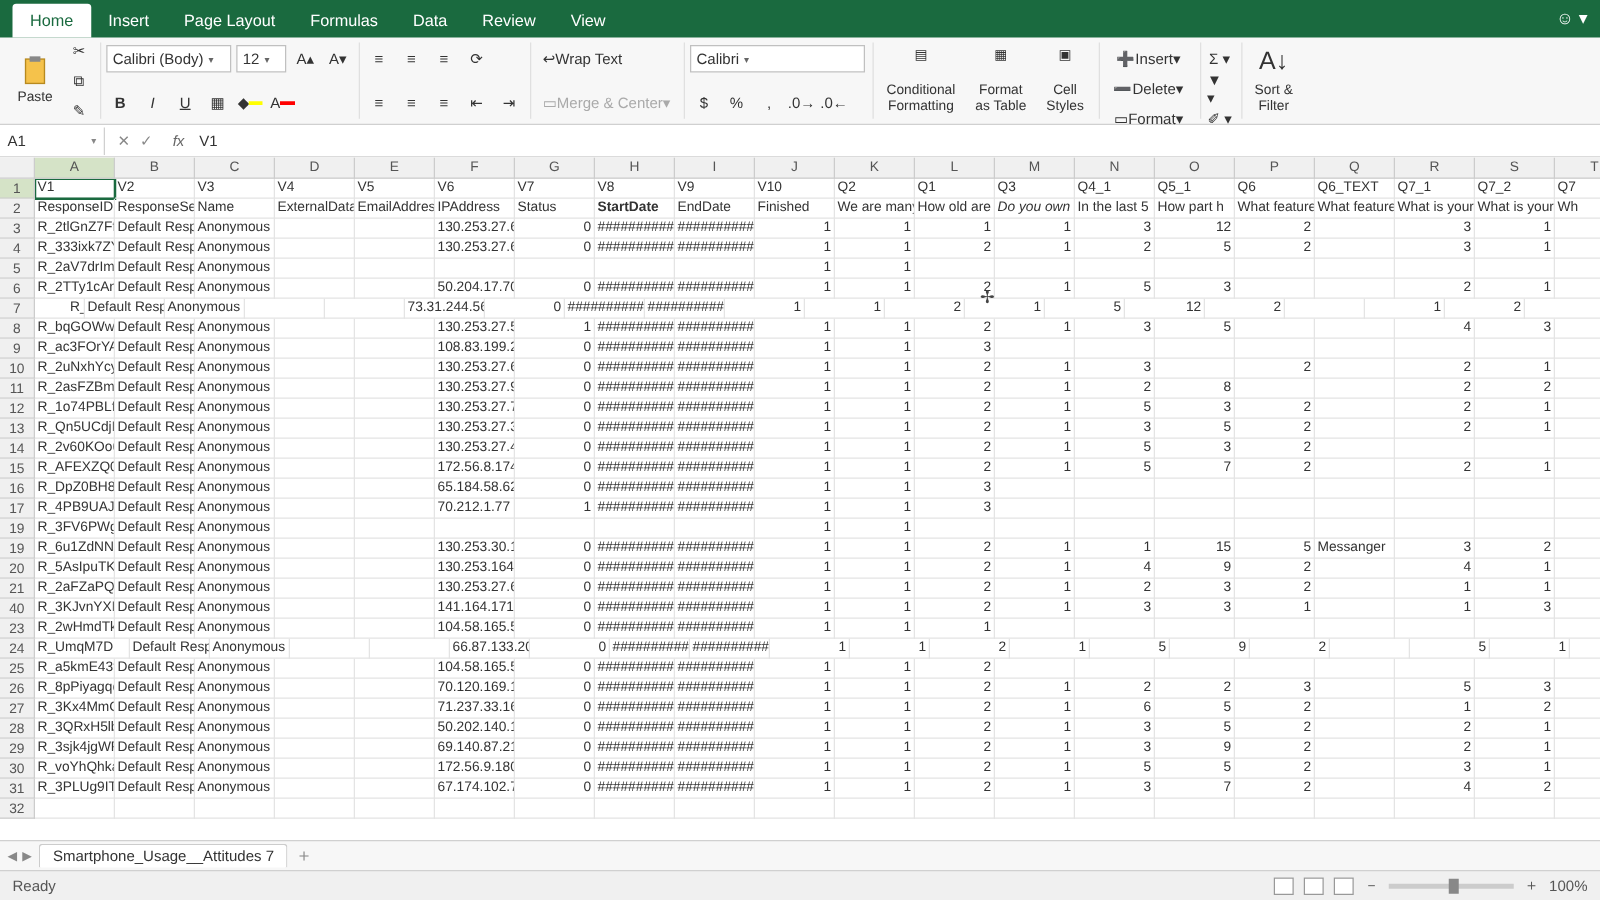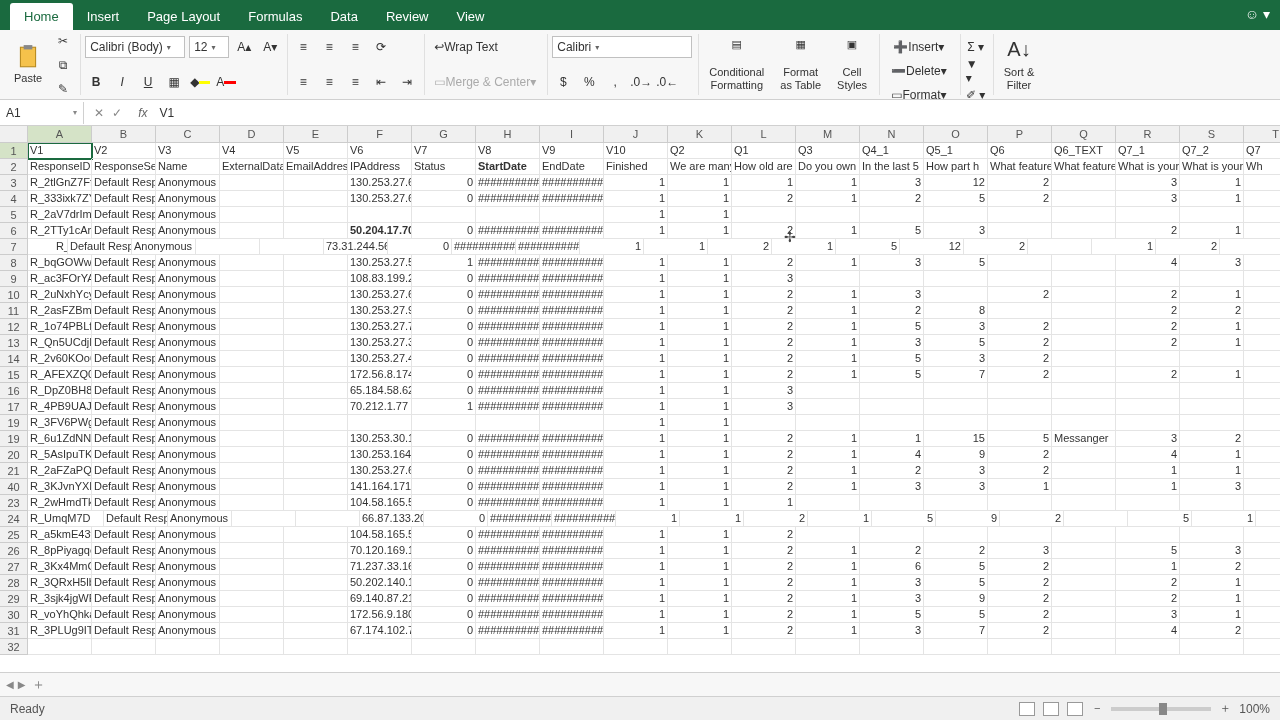--- a/index.html
+++ b/index.html
@@ -318,21 +318,21 @@
         <div class="cell" style="width: 64px;">Name</div>
         <div class="cell" style="width: 64px;">ExternalData</div>
         <div class="cell" style="width: 64px;">EmailAddress</div>
         <div class="cell" style="width: 64px;">IPAddress</div>
         <div class="cell" style="width: 64px;">Status</div>
         <div class="cell" style="width: 64px; font-weight: bold;">StartDate</div>
         <div class="cell" style="width: 64px;">EndDate</div>
         <div class="cell" style="width: 64px;">Finished</div>
         <div class="cell" style="width: 64px;">We are many</div>
         <div class="cell" style="width: 64px;">How old are</div>
-        <div class="cell" style="width: 64px;">Do you own</div>
+        <div class="cell" style="width: 64px; font-style: italic;">Do you own</div>
         <div class="cell" style="width: 64px;">In the last 5</div>
         <div class="cell" style="width: 64px;">How part h</div>
         <div class="cell" style="width: 64px;">What feature</div>
         <div class="cell" style="width: 64px;">What feature</div>
         <div class="cell" style="width: 64px;">What is your</div>
         <div class="cell" style="width: 64px;">What is your</div>
         <div class="cell" style="width: 64px;">Wh</div>
       </div>
       <div class="row">
         <div class="cell" style="width: 64px;">R_2tlGnZ7Ff</div>
@@ -399,21 +399,21 @@
         <div class="cell num" style="width: 64px;"></div>
         <div class="cell num" style="width: 64px;"></div>
         <div class="cell" style="width: 64px;"></div>
       </div>
       <div class="row">
         <div class="cell" style="width: 64px;">R_2TTy1cAm</div>
         <div class="cell" style="width: 64px;">Default Resp</div>
         <div class="cell" style="width: 64px;">Anonymous</div>
         <div class="cell" style="width: 64px;"></div>
         <div class="cell" style="width: 64px;"></div>
-        <div class="cell" style="width: 64px; font-weight: bold;">50.204.17.70</div>
+        <div class="cell" style="width: 64px;">50.204.17.70</div>
         <div class="cell num" style="width: 64px;">0</div>
         <div class="cell" style="width: 64px;">###########</div>
         <div class="cell" style="width: 64px;">###########</div>
         <div class="cell num" style="width: 64px;">1</div>
         <div class="cell num" style="width: 64px;">1</div>
         <div class="cell num" style="width: 64px;">2</div>
         <div class="cell num" style="width: 64px;">1</div>
         <div class="cell num" style="width: 64px;">5</div>
         <div class="cell num" style="width: 64px;">3</div>
         <div class="cell num" style="width: 64px;"></div>
@@ -996,20 +996,21 @@
       </div>
     </div>
   <div class="cursor-cross" id="cross" style="top: 103px; left: 784px;">✢</div>
 </div>
 
 <div class="sheetbar">
   <div class="sheet-nav">
     <span>◀</span>
     <span>▶</span>
   </div>
+  <div class="sheet-tab">Smartphone_Usage__Attitudes 7</div>
   <div class="sheet-add">＋</div>
 </div>
 
 <div class="status">
   <span>Ready</span>
   <div class="views">
     <div class="view-ico"></div>
     <div class="view-ico"></div>
     <div class="view-ico"></div>
     <span>－</span>

